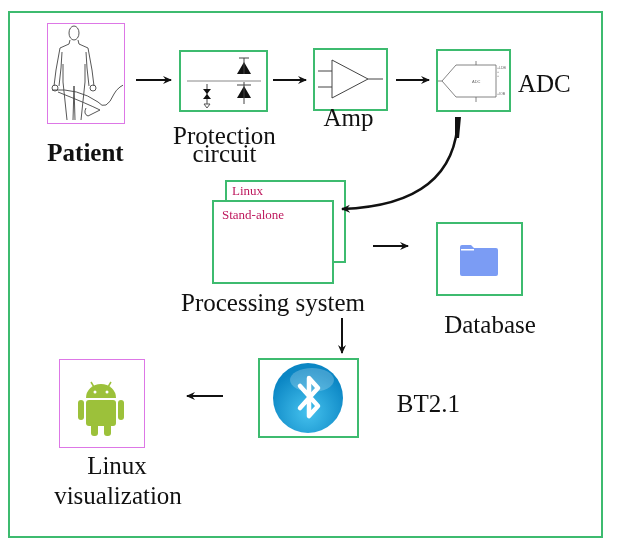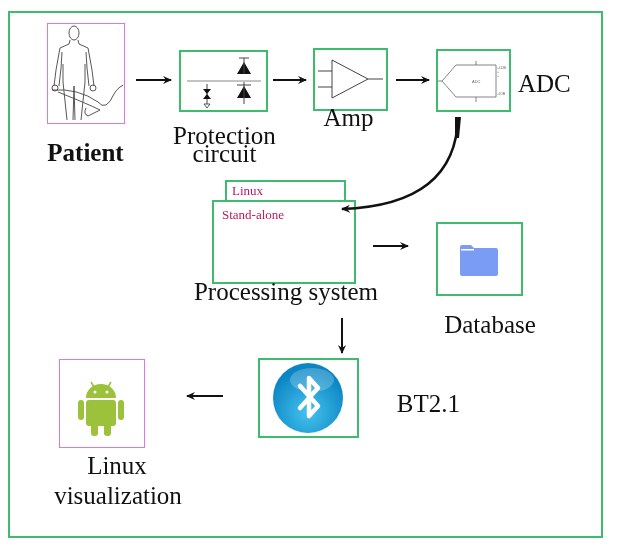--- a/index.html
+++ b/index.html
@@ -71,24 +71,24 @@
     <text x="59" y="22" font-size="3.5" fill="#666" font-family="Liberation Sans, sans-serif">+</text>
     <text x="59" y="26" font-size="3.5" fill="#666" font-family="Liberation Sans, sans-serif">+</text>
     <text x="59" y="44" font-size="3.5" fill="#666" font-family="Liberation Sans, sans-serif">+IOB</text>
   </svg>
 </div>
 <div class="label" style="left:518px;top:70px;width:65px;text-align:left;">ADC</div>
 
 <div class="box" style="left:225px;top:180px;width:121px;height:83px;">
   <span class="small" style="left:5px;top:1px;">Linux</span>
 </div>
-<div class="box" style="left:212px;top:200px;width:144px;height:84px;">
+<div class="box" style="left:212px;top:200px;width:122px;height:84px;">
   <span class="small" style="left:8px;top:5px;">Stand-alone</span>
 </div>
-<div class="label" style="left:168px;top:278px;width:210px;text-align:right;">Processing system</div>
+<div class="label" style="left:168px;top:289px;width:210px;">Processing system</div>
 
 <div class="box" style="left:436px;top:222px;width:87px;height:74px;">
   <svg width="83" height="70" viewBox="0 0 83 70">
     <path d="M22 23 Q22 21 24 21 L33 21 L36 24 L58 24 Q60 24 60 26 L60 50 Q60 52 58 52 L24 52 Q22 52 22 50 Z" fill="#7b9cf4"></path>
     <rect x="23" y="25" width="13" height="1.5" fill="#ffffff"></rect>
   </svg>
 </div>
 <div class="label" style="left:436px;top:311px;width:108px;">Database</div>
 
 <div class="box" style="left:258px;top:358px;width:101px;height:80px;">

